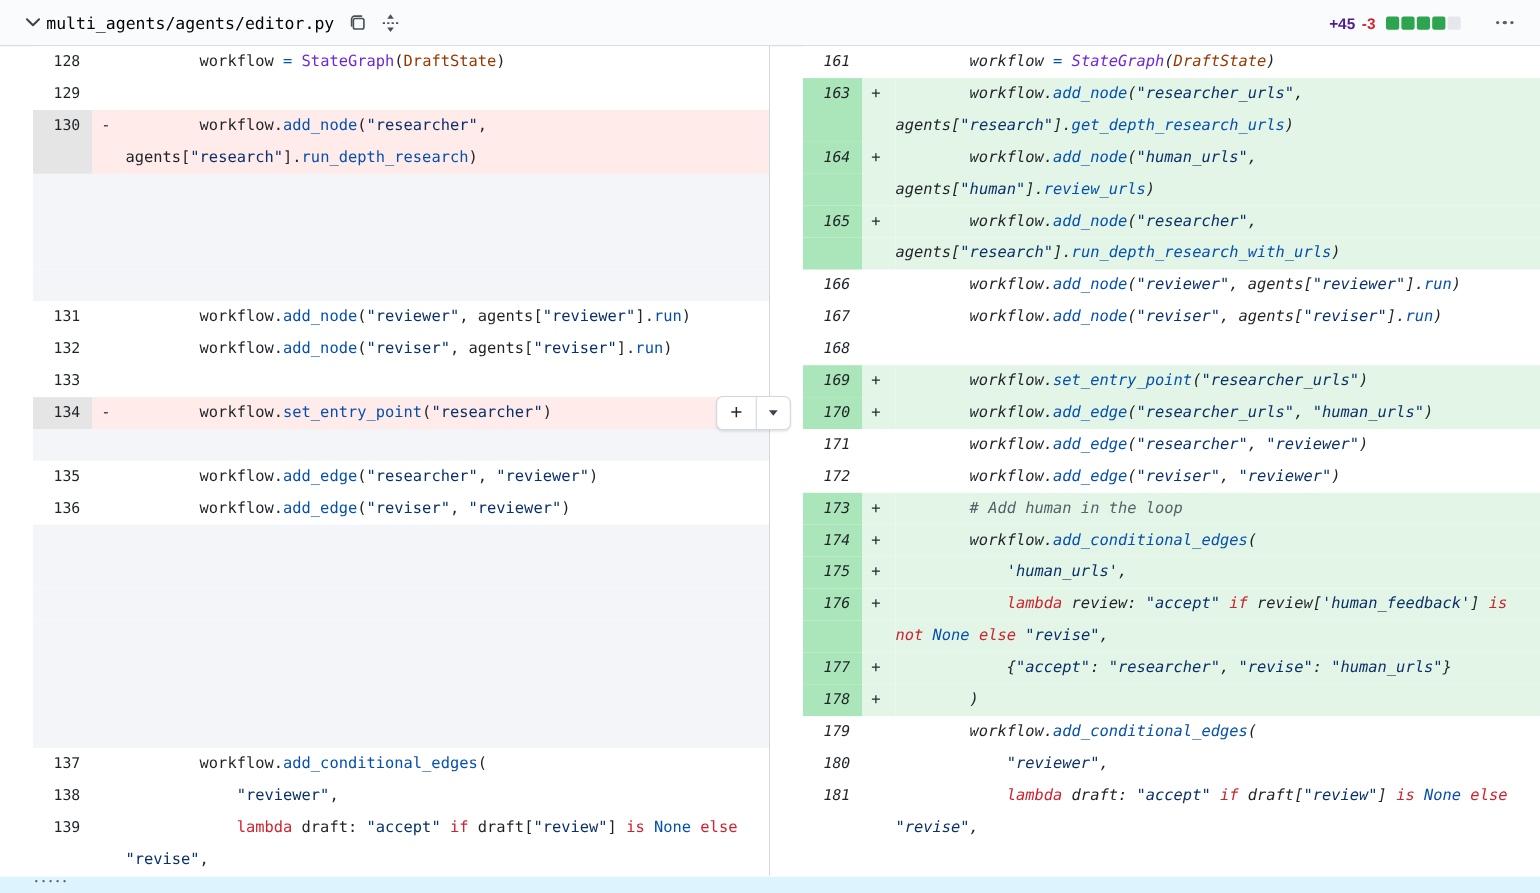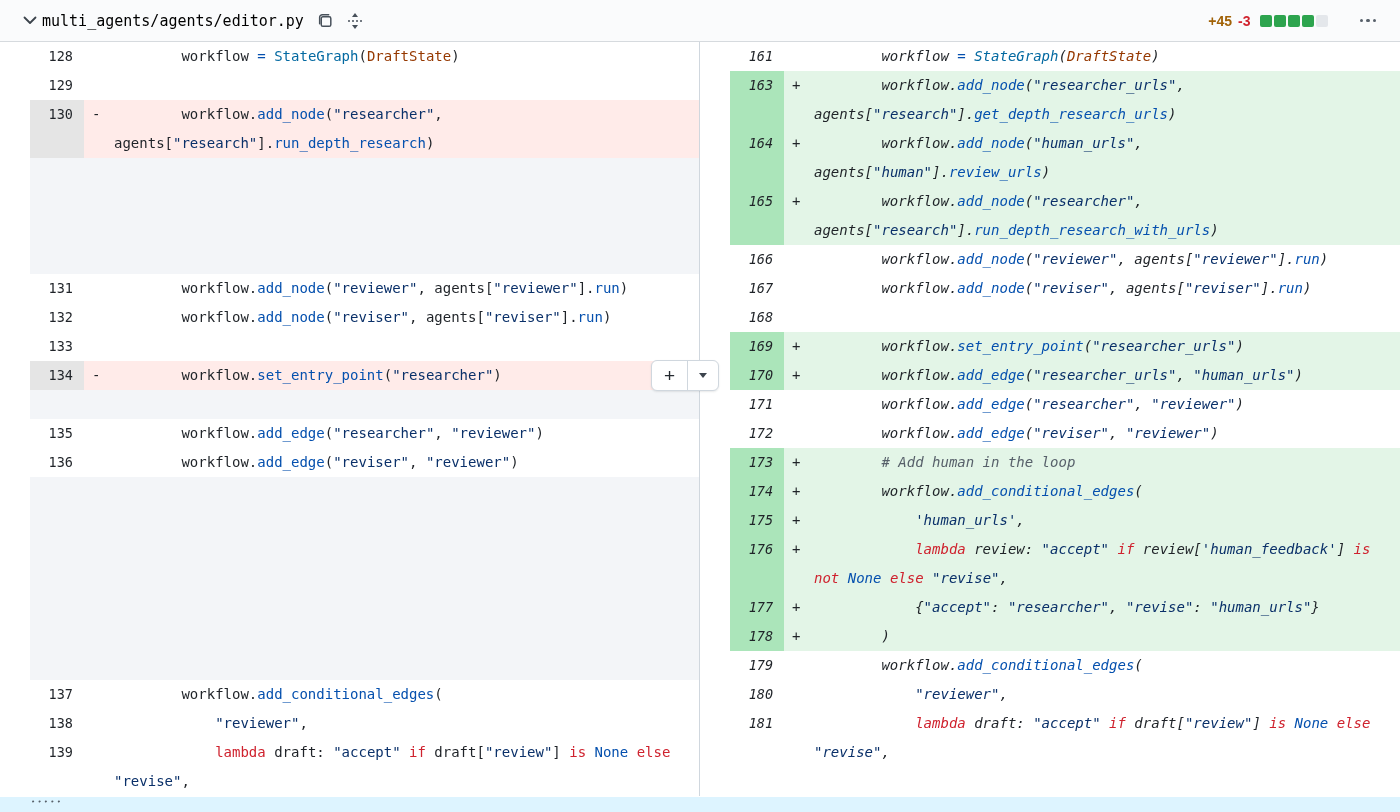--- a/index.html
+++ b/index.html
@@ -6,21 +6,21 @@
   body{width:1400px;height:812px;overflow:hidden;font-family:"Liberation Sans",sans-serif;}
   .file-diff{position:relative;width:1400px;height:812px;background:#fff;}
 
   
   .hdr{height:42px;display:flex;align-items:center;background:#fafbfc;
        border-bottom:1px solid #d6dade;padding:0 22px;box-sizing:border-box;}
   .chev{width:16px;height:16px;display:flex;align-items:center;justify-content:center;cursor:pointer;}
   .fname{font-family:"DejaVu Sans Mono","Liberation Mono",monospace;font-size:15px;color:#000000;margin-left:4px;}
   .hicon{margin-left:13px;display:flex;align-items:center;cursor:pointer;}
   .grow{flex:1;}
-  .adds{color:#a16207;font-weight:700;font-size:14px;}
+  .adds{color:#4c1d95;font-weight:700;font-size:14px;}
   .dels{color:#d1242f;font-weight:700;font-size:14px;margin-left:6px;}
   .blocks{display:flex;gap:2px;margin-left:9px;}
   .blk{width:12px;height:12px;border-radius:2px;}
   .blk.g{background:#2da44e;}
   .blk.e{background:#e4e7eb;}
   .kebab{margin-left:30px;display:flex;gap:3px;align-items:center;cursor:pointer;padding:4px 2px;}
   .kdot{width:3.5px;height:3.5px;border-radius:50%;background:#57606a;}
 
   
   .diff{display:flex;align-items:flex-start;}
@@ -39,21 +39,21 @@
   .row.del .ln{background:#e5e5e5;}
   .row.add .mk,.row.add .code{background:#e3f5e7;}
   .row.add .ln{background:#abe5ba;}
   .row.spacer{background:#f3f5f8;}
 
   
   .sg.t{color:#1f2328;}
   .sg.f{color:#0550ae;}
   .sg.s{color:#0a3069;}
   .sg.k{color:#cf222e;}
-  .sg.p{color:#0369a1;text-align:right;}
+  .sg.p{color:#6d28d9;text-align:right;}
   .sg.o{color:#953800;}
   .sg.m{color:#57606a;}
 
   
   .expander{position:absolute;left:0;top:797px;width:1400px;height:15px;background:#ddf4ff;cursor:pointer;}
   .exp-dots{position:absolute;left:31px;top:1px;font-size:7px;letter-spacing:2.2px;color:#57606a;
             font-family:"DejaVu Sans Mono","Liberation Mono",monospace;}
 
   
   .cwidget{position:absolute;left:651px;top:360px;width:68px;height:31px;box-sizing:border-box;

